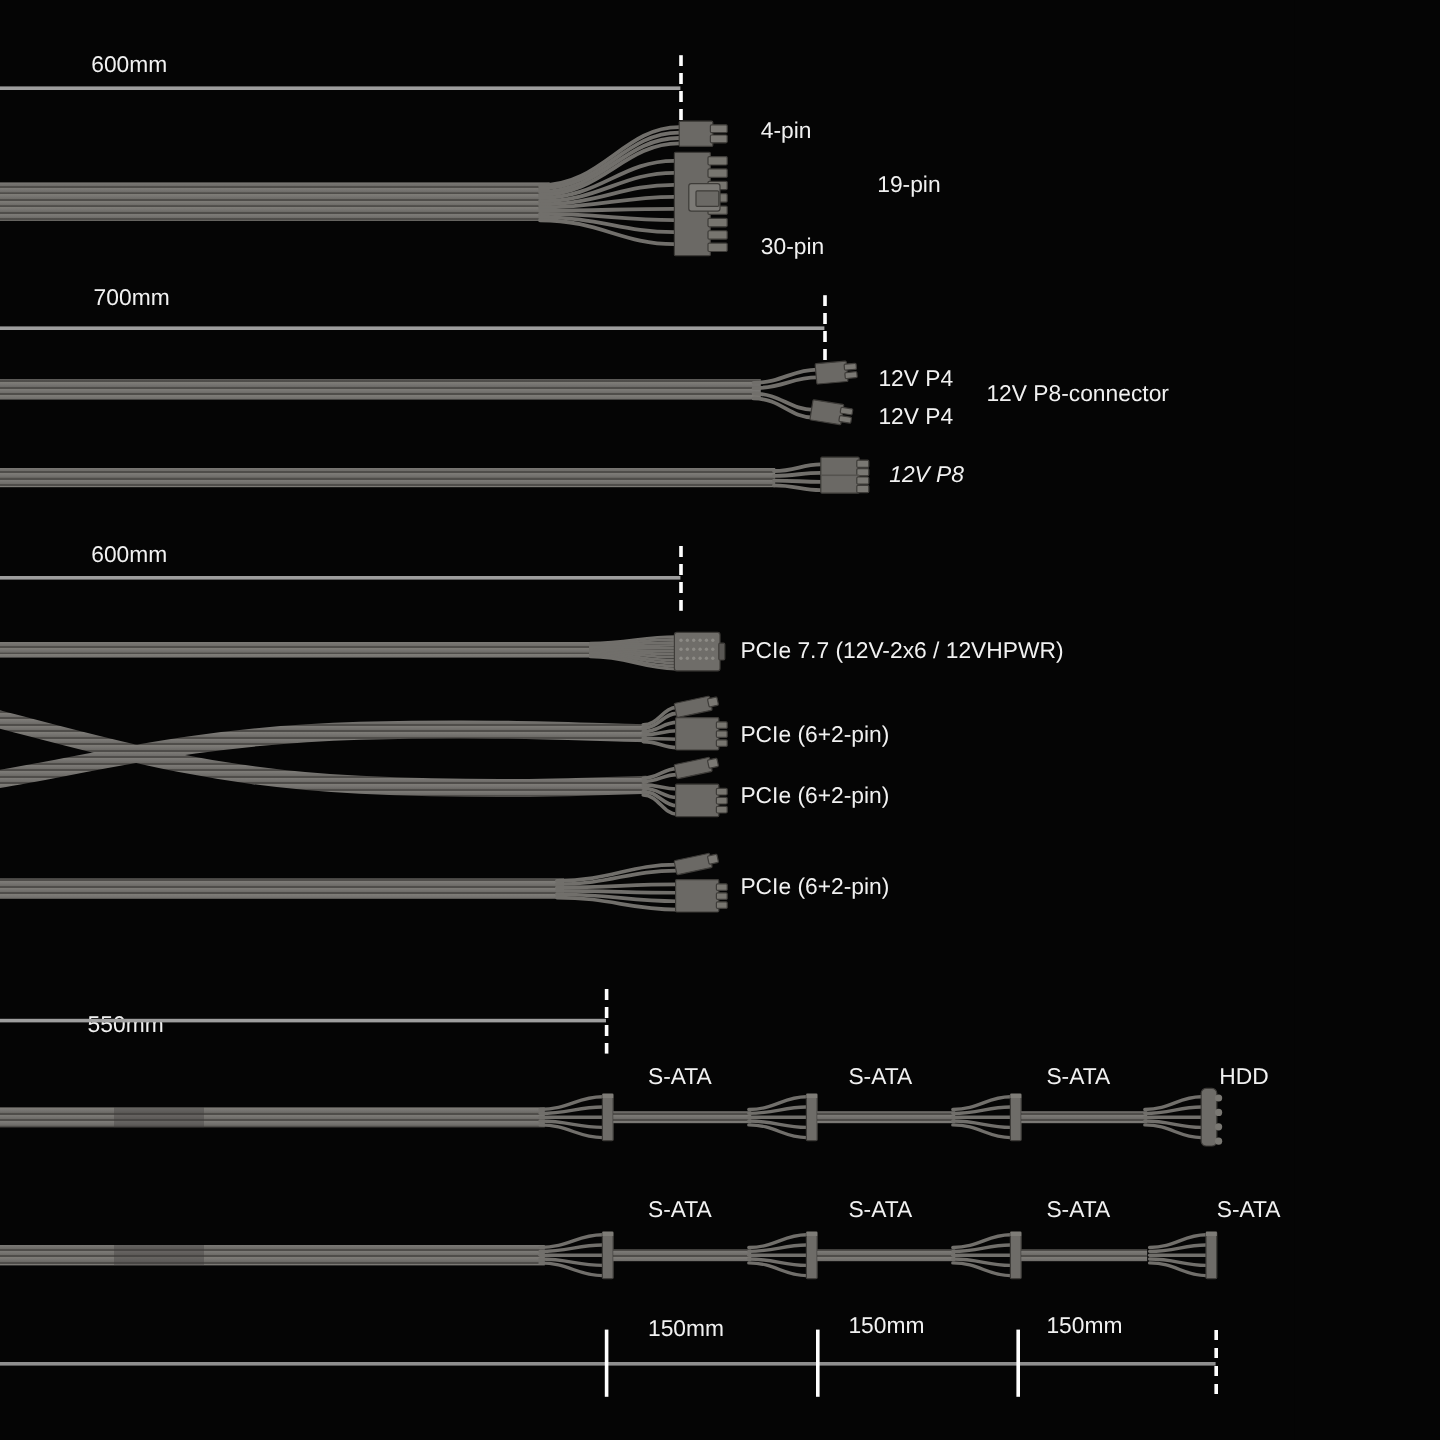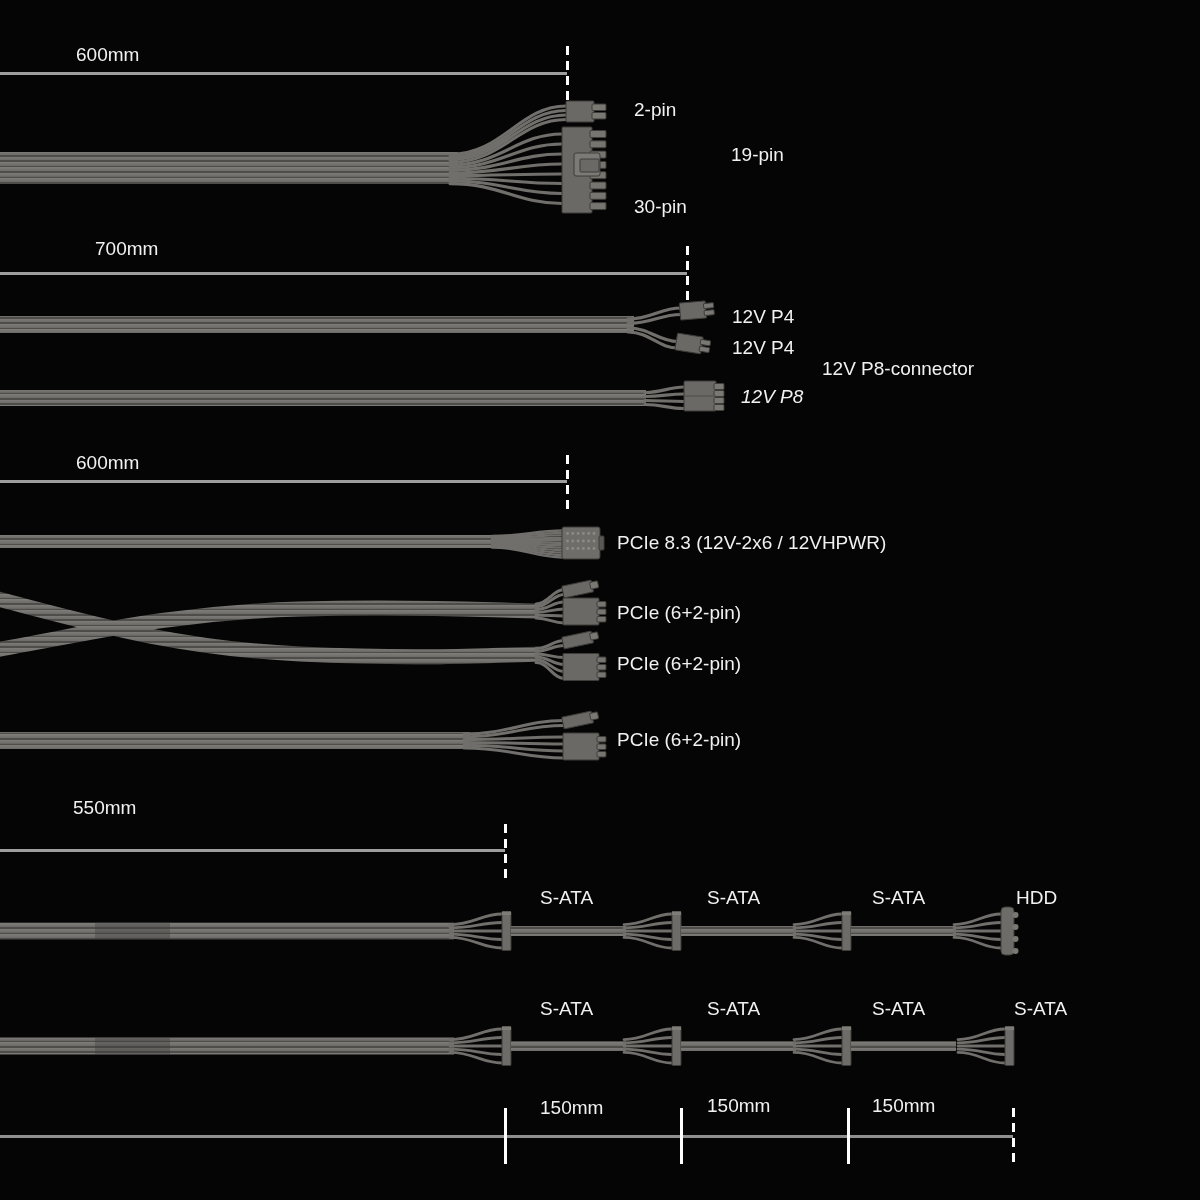--- a/index.html
+++ b/index.html
@@ -243,45 +243,45 @@
           <path d="M958,1052.3999999999999 C979.15,1052.3999999999999 986.2,1063 1005,1063" fill="none" stroke="#716f6b" stroke-width="2.8" stroke-linecap="round"></path>
           <rect x="1005" y="1026.5" width="9" height="39" rx="1" fill="#6e6c68" stroke="#3e3c39" stroke-width="1"></rect>
           <rect x="1005" y="1026.5" width="9" height="3.5" fill="#7e7c77"></rect>
         </g>
       </g>
   </svg>
   <div id="overlay">
       <div class="lbl" style="left: 76px; top: 44px;">600mm</div>
       <div class="m-line" style="left: 0px; top: 72px; width: 567px;"></div>
       <div class="tick-dash" style="left: 566px; top: 46px; height: 54px;"></div>
-      <div class="lbl" style="left: 95px; top: 238px; text-align: center;">700mm</div>
+      <div class="lbl" style="left: 78px; top: 238px; text-align: center;">700mm</div>
       <div class="m-line" style="left: 0px; top: 272px; width: 687px;"></div>
       <div class="tick-dash" style="left: 686px; top: 246px; height: 54px;"></div>
       <div class="lbl" style="left: 76px; top: 452px;">600mm</div>
       <div class="m-line" style="left: 0px; top: 480px; width: 567px;"></div>
       <div class="tick-dash" style="left: 566px; top: 455px; height: 54px;"></div>
-      <div class="lbl" style="left: 73px; top: 797px;">550mm</div>
+      <div class="lbl" style="left: 73px; top: 844px;">550mm</div>
       <div class="m-line" style="left: 0px; top: 849px; width: 505px;"></div>
       <div class="tick-dash" style="left: 504px; top: 824px; height: 54px;"></div>
       <div class="ruler-line" style="left: 0px; top: 1135px; width: 1013px;"></div>
       <div class="tick-solid" style="left: 504px; top: 1108px; height: 56px;"></div>
       <div class="tick-solid" style="left: 680px; top: 1108px; height: 56px;"></div>
       <div class="tick-solid" style="left: 847px; top: 1108px; height: 56px;"></div>
       <div class="tick-dash" style="left: 1012px; top: 1108px; height: 56px;"></div>
       <div class="lbl" style="left: 540px; top: 1097px;">150mm</div>
       <div class="lbl" style="left: 707px; top: 1095px;">150mm</div>
       <div class="lbl" style="left: 872px; top: 1095px;">150mm</div>
-      <div class="lbl" style="left: 634px; top: 99px;">2-pin</div>
+      <div class="lbl" style="left: 634px; top: 99px;">4-pin</div>
       <div class="lbl" style="left: 731px; top: 144px;">19-pin</div>
       <div class="lbl" style="left: 634px; top: 196px;">30-pin</div>
       <div class="lbl" style="left: 732px; top: 306px;">12V P4</div>
       <div class="lbl" style="left: 732px; top: 337px;">12V P4</div>
-      <div class="lbl" style="left: 822px; top: 318px; margin-top: 40px;">12V P8-connector</div>
+      <div class="lbl" style="left: 822px; top: 318px;">12V P8-connector</div>
       <div class="lbl" style="left: 741px; top: 386px; font-style: italic;">12V P8</div>
-      <div class="lbl" style="left: 617px; top: 532px;">PCIe 8.3 (12V-2x6 / 12VHPWR)</div>
+      <div class="lbl" style="left: 617px; top: 532px;">PCIe 7.7 (12V-2x6 / 12VHPWR)</div>
       <div class="lbl" style="left: 617px; top: 602px;">PCIe (6+2-pin)</div>
       <div class="lbl" style="left: 617px; top: 653px;">PCIe (6+2-pin)</div>
       <div class="lbl" style="left: 617px; top: 729px;">PCIe (6+2-pin)</div>
       <div class="lbl" style="left: 540px; top: 887px;">S-ATA</div>
       <div class="lbl" style="left: 707px; top: 887px;">S-ATA</div>
       <div class="lbl" style="left: 872px; top: 887px;">S-ATA</div>
       <div class="lbl" style="left: 1016px; top: 887px;">HDD</div>
       <div class="lbl" style="left: 540px; top: 998px;">S-ATA</div>
       <div class="lbl" style="left: 707px; top: 998px;">S-ATA</div>
       <div class="lbl" style="left: 872px; top: 998px;">S-ATA</div>

